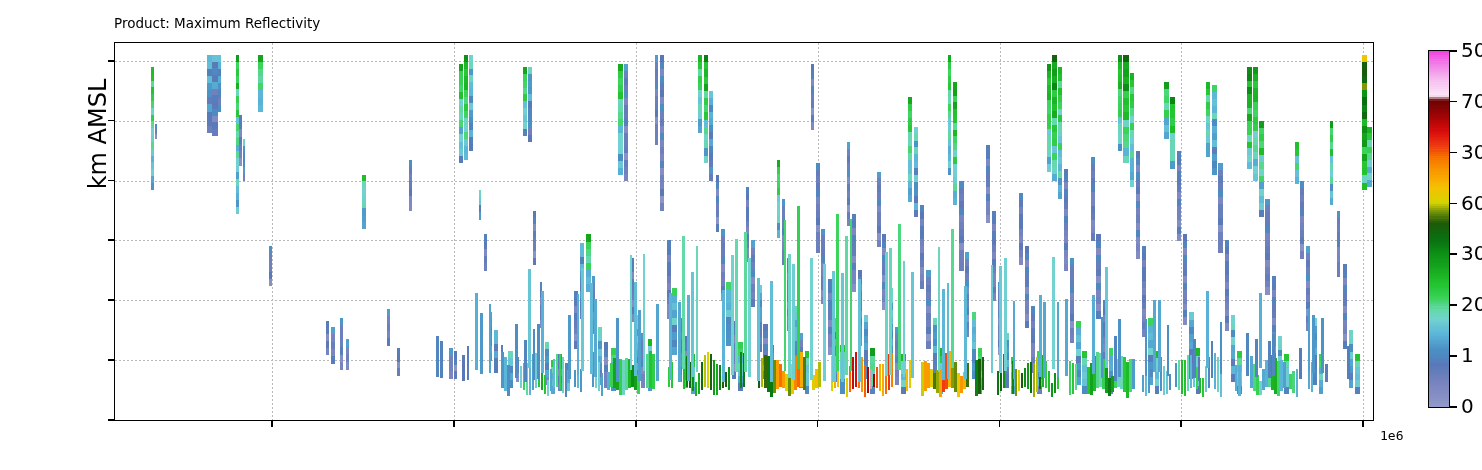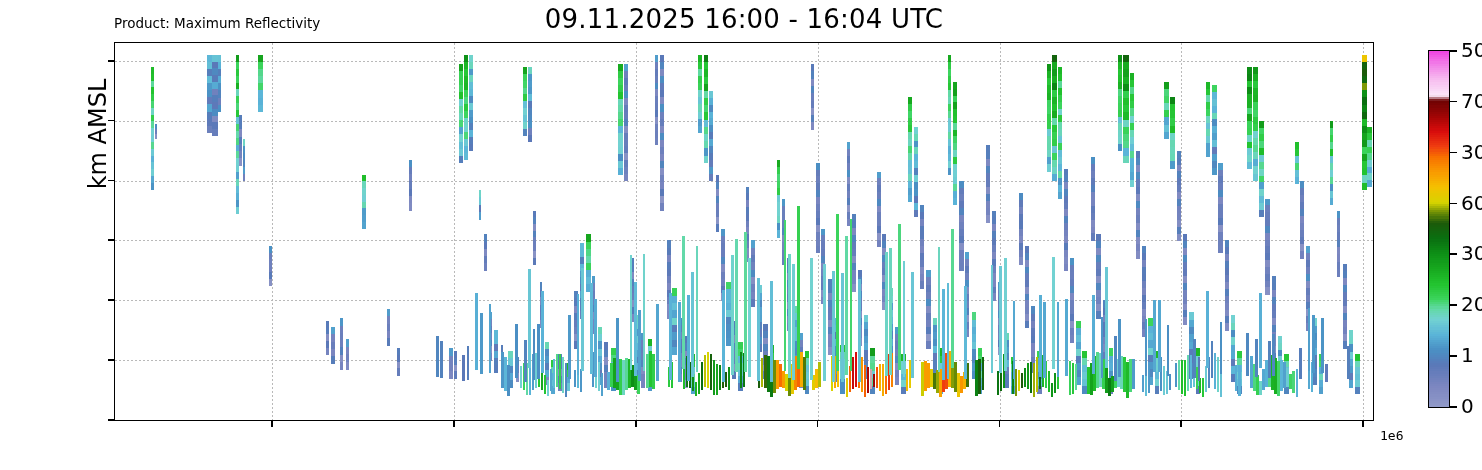--- a/index.html
+++ b/index.html
@@ -58,21 +58,20 @@
   .cbtick-mark{position:absolute;left:1414px;width:7px;height:1.6px;background:#000;}
   .cbtick-label{position:absolute;left:1425px;font-size:20px;color:#000;
     white-space:nowrap;transform:translateY(-50%);}
 </style>
 </head>
 <body>
 
 <div id="root">
 
   <div class="product-label">Product: Maximum Reflectivity</div>
-  <div class="title">09.11.2025 16:00 - 16:04 UTC</div>
 
   <div class="ylabel">km AMSL</div>
   <div class="offset-text">1e6</div>
 
   <div id="plot">
       <div class="gridline-h" style="top: 377px;"></div>
       <div class="gridline-h" style="top: 317.159px;"></div>
       <div class="gridline-h" style="top: 257.317px;"></div>
       <div class="gridline-h" style="top: 197.476px;"></div>
       <div class="gridline-h" style="top: 137.635px;"></div>

